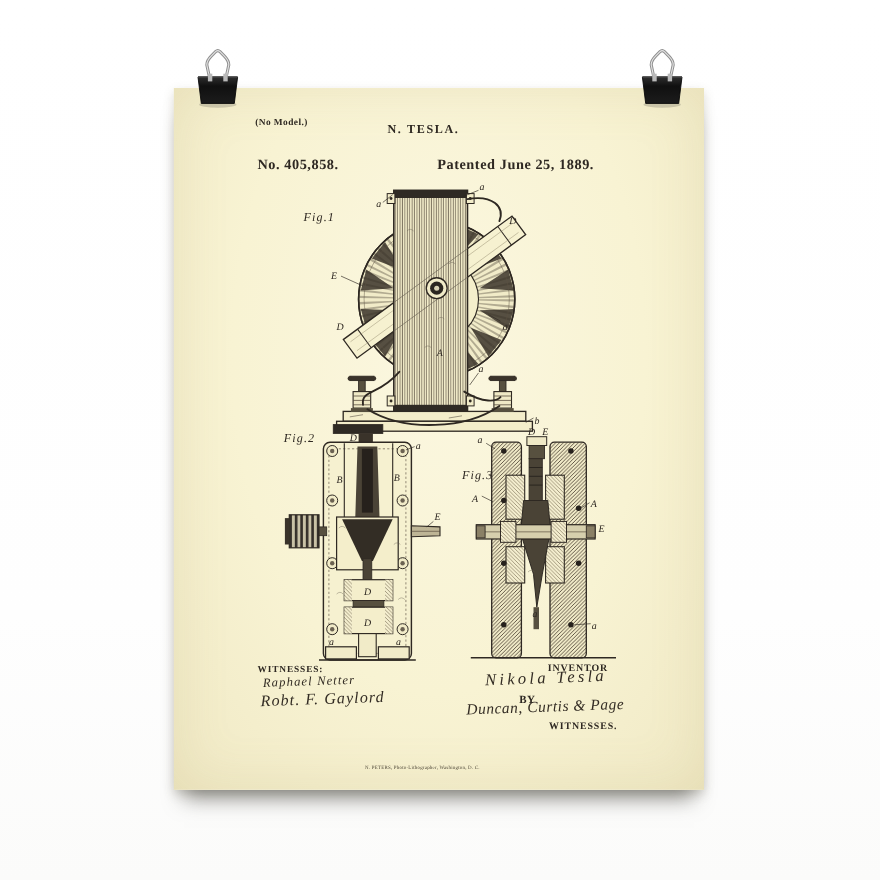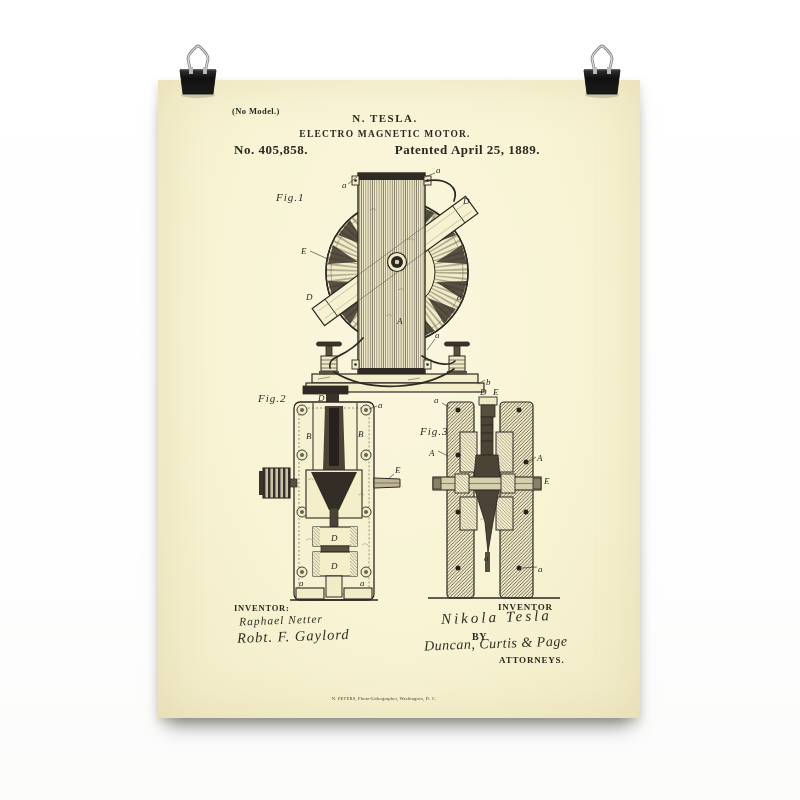--- a/index.html
+++ b/index.html
@@ -43,23 +43,22 @@
 </style>
 </head>
 <body>
 
 <div class="stage">
 
   <div class="poster">
 
     <div class="ptxt b hdr-nomodel">(No Model.)</div>
     <div class="ptxt b hdr-name">N. TESLA.</div>
-    <div class="ptxt b hdr-title">ELECTRO MAGNETIC MOTOR.</div>
     <div class="ptxt b hdr-number">No. 405,858.</div>
-    <div class="ptxt b hdr-date">Patented April 25, 1889.</div>
+    <div class="ptxt b hdr-date">Patented June 25, 1889.</div>
 
     <svg class="figsvg" viewBox="0 0 482 638">
       <defs>
         <pattern id="vlines" width="2.2" height="6" patternUnits="userSpaceOnUse">
           <rect width="2.2" height="6" fill="#f3edca"></rect>
           <line x1="1" y1="0" x2="1" y2="6" stroke="#5d5344" stroke-width="0.7"></line>
         </pattern>
         <pattern id="dhatchL" width="3.4" height="3.4" patternUnits="userSpaceOnUse">
           <rect width="3.4" height="3.4" fill="#f1ebc8"></rect>
           <line x1="0" y1="3.4" x2="3.4" y2="0" stroke="#564c3c" stroke-width="0.85"></line>
@@ -342,28 +341,28 @@
           <path d="M250,160 q3,-3 6,0"></path>
         <path d="M150,400 q3,-3 6,0"></path>
           <path d="M200,415 q3,-3 6,0"></path>
           <path d="M148,460 q3,-3 6,0"></path>
         <path d="M204,465 q3,-3 6,0"></path>
           <path d="M322,440 q3,-3 6,0"></path>
           <path d="M240,210 q3,-3 6,0"></path>
       </g>
     </svg>
 
-    <div class="ptxt b wit-head">INVENTOR:</div>
+    <div class="ptxt b wit-head">WITNESSES:</div>
     <div class="ptxt sig wit-1">Raphael Netter</div>
     <div class="ptxt sig wit-2">Robt. F. Gaylord</div>
     <div class="ptxt b inv-head">INVENTOR</div>
     <div class="ptxt sig inv-sig">Nikola Tesla</div>
     <div class="ptxt b by-label">BY</div>
     <div class="ptxt sig att-sig">Duncan, Curtis &amp; Page</div>
-    <div class="ptxt b att-label">ATTORNEYS.</div>
+    <div class="ptxt b att-label">WITNESSES.</div>
 
     <div class="ptxt footer-imprint">N. PETERS, Photo-Lithographer, Washington, D. C.</div>
   </div>
 
   <svg class="clip clip-left" viewBox="0 0 52 60">
     <defs>
       <linearGradient id="clipbody" x1="0" y1="0" x2="0" y2="1">
         <stop offset="0" stop-color="#2e2e2e"></stop>
           <stop offset="0.35" stop-color="#101010"></stop>
           <stop offset="1" stop-color="#1c1c1c"></stop>

